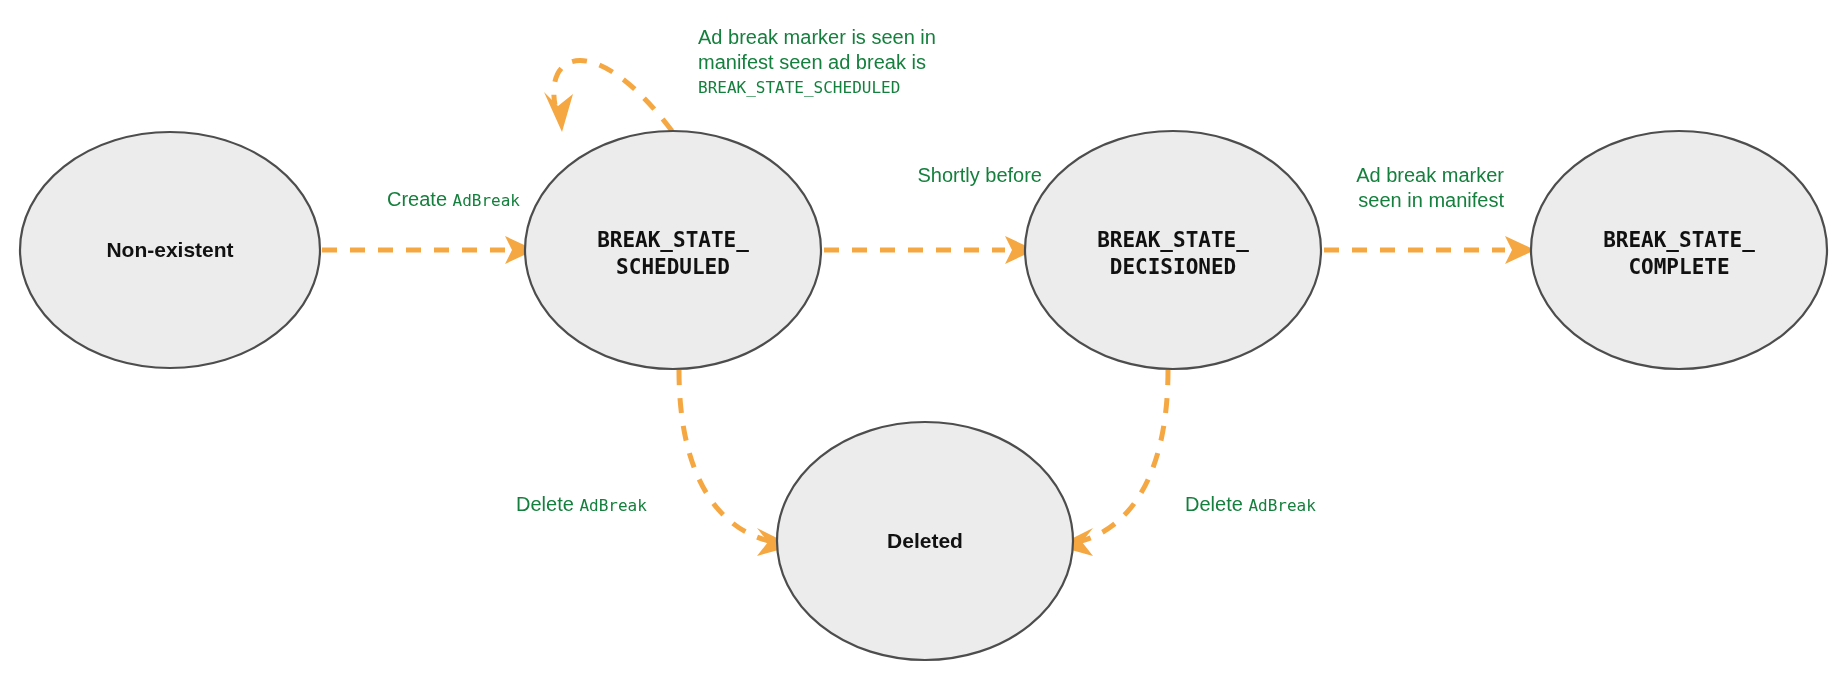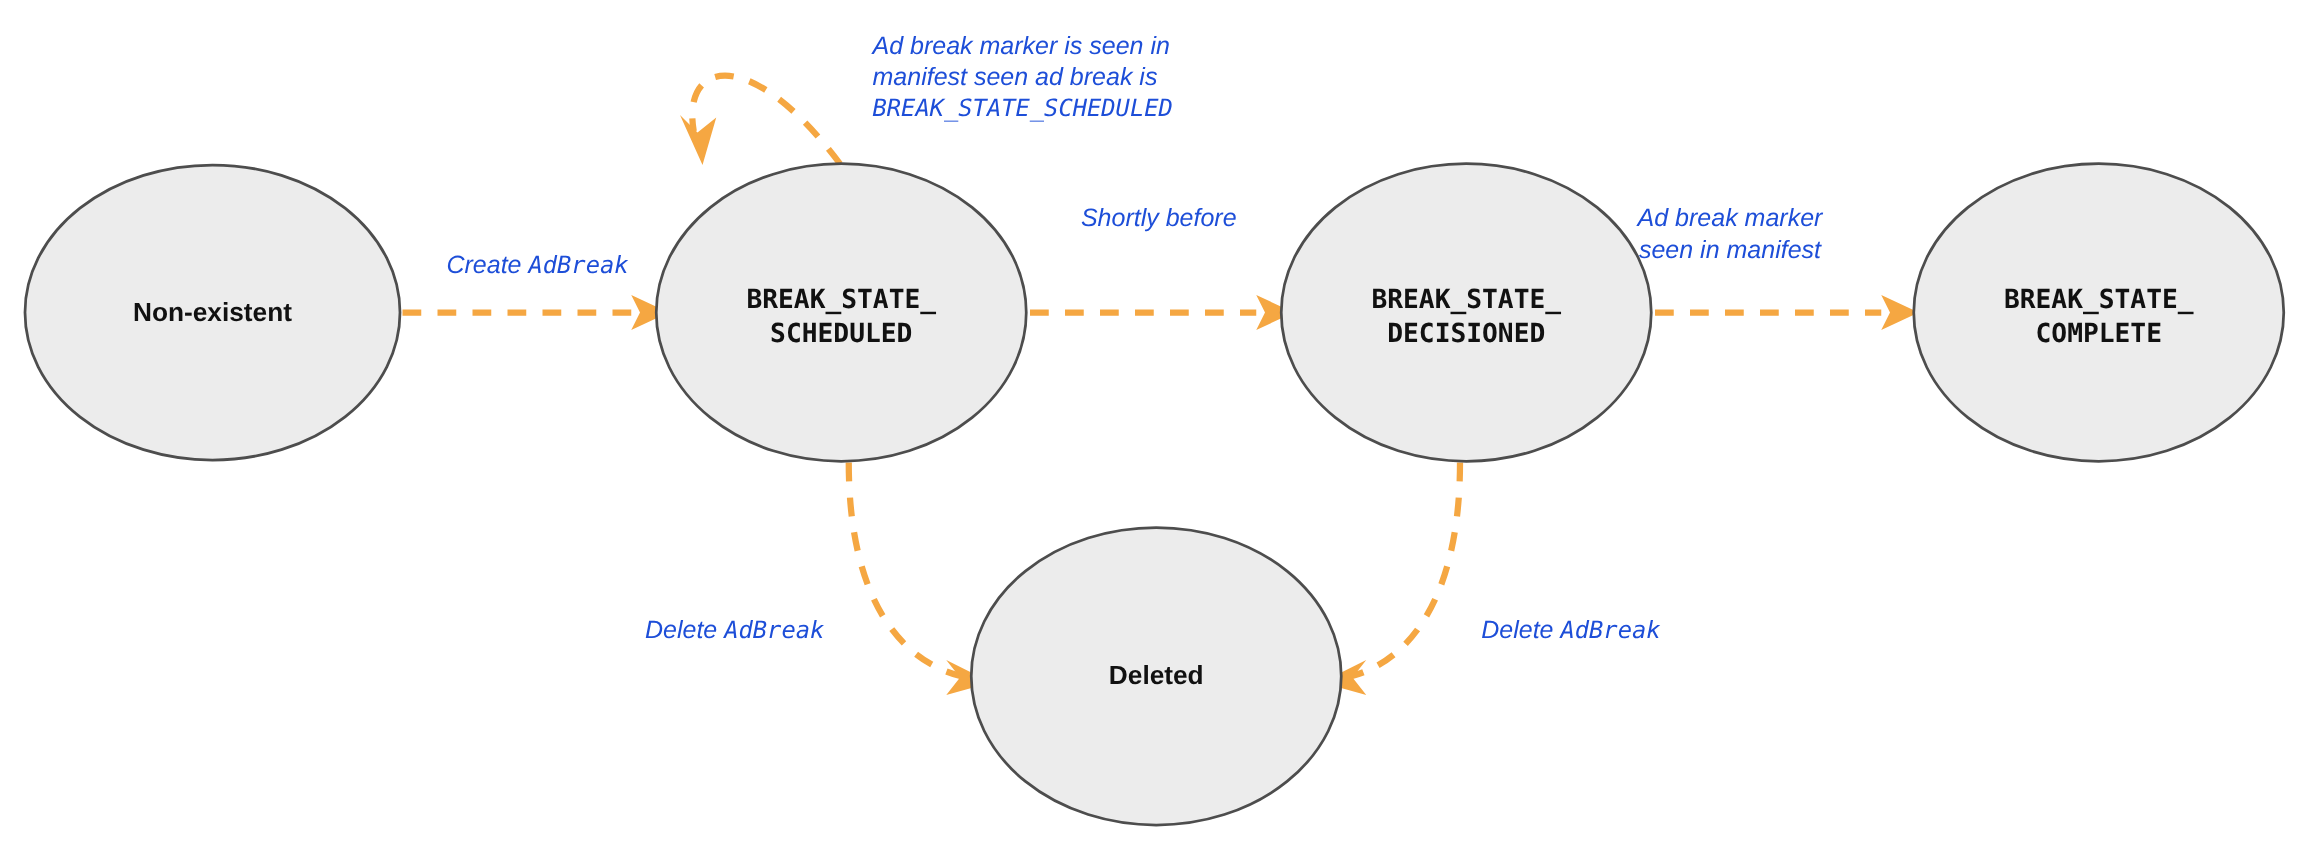--- a/index.html
+++ b/index.html
@@ -54,30 +54,29 @@
     fill: #F5A742;
     stroke: none;
   }
   .edge-label {
     font-family: "Liberation Sans", sans-serif;
     font-size: 20px;
     fill: #111111;
   }
   .mono {
     font-family: "DejaVu Sans Mono", "Liberation Mono", monospace;
-    font-size: 19px;
+    font-size: 16px;
   }
   .lbl-box {
     position: absolute;
     line-height: 25px;
-    color: #1d4ed8;
+    color: #15803d;
     white-space: nowrap;
-    font-style: italic;
   }
-  .lbl-center { text-align: center; }
+  .lbl-center { text-align: right; }
   .lbl-left { text-align: left; }
 </style>
 </head>
 <body>
 
 <div id="diagram-root">
 
   <svg id="diagram-svg" viewBox="0 0 1844 687">
 
     <g>
@@ -133,21 +132,21 @@
       <text class="state-label" x="1679" y="268">COMPLETE</text>
     </g>
 
     <g>
       <ellipse class="state-ellipse" cx="925" cy="541" rx="148" ry="119"></ellipse>
       <text class="state-label-plain" x="925" y="542">Deleted</text>
     </g>
 
   </svg>
 
-  <div class="lbl-box lbl-center edge-label" style="left:340px; top:187px; width:180px;margin-top:13px;">
+  <div class="lbl-box lbl-center edge-label" style="left:340px; top:187px; width:180px;">
     <span>Create </span><span class="mono">AdBreak</span>
   </div>
 
   <div class="lbl-box lbl-left edge-label" style="left:698px; top:25px; width:300px;">
     <div>Ad break marker is seen in</div>
     <div>manifest seen ad break is</div>
     <div class="mono">BREAK_STATE_SCHEDULED</div>
   </div>
 
   <div class="lbl-box lbl-center edge-label" style="left:812px; top:163px; width:230px;">

